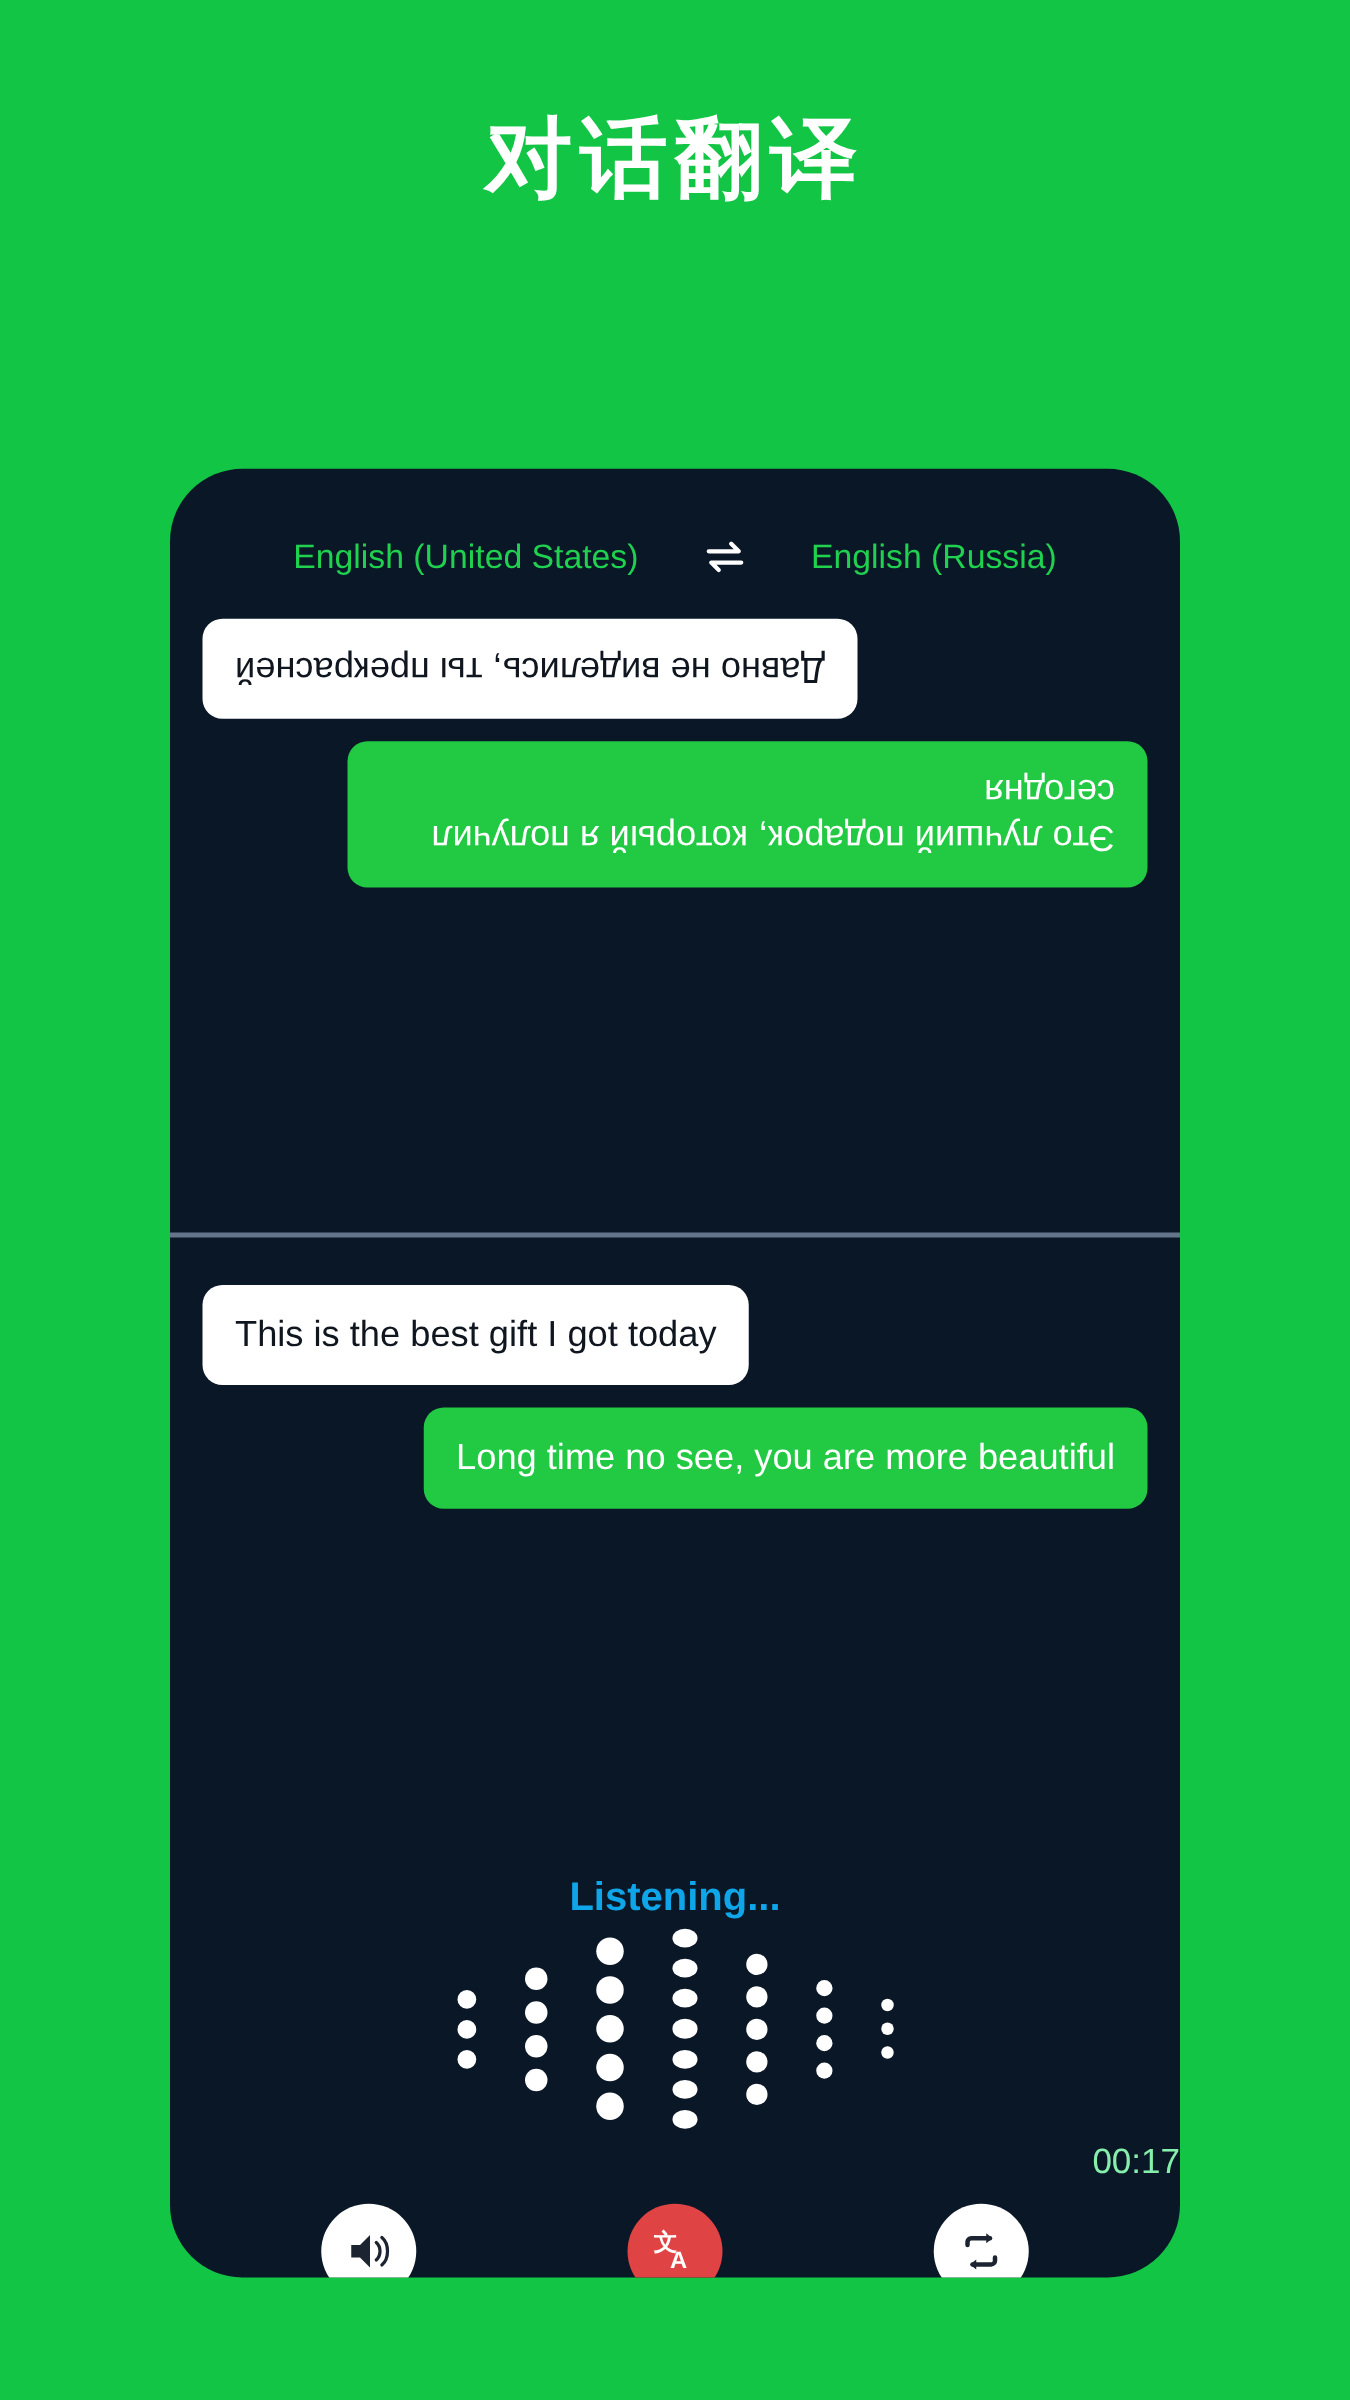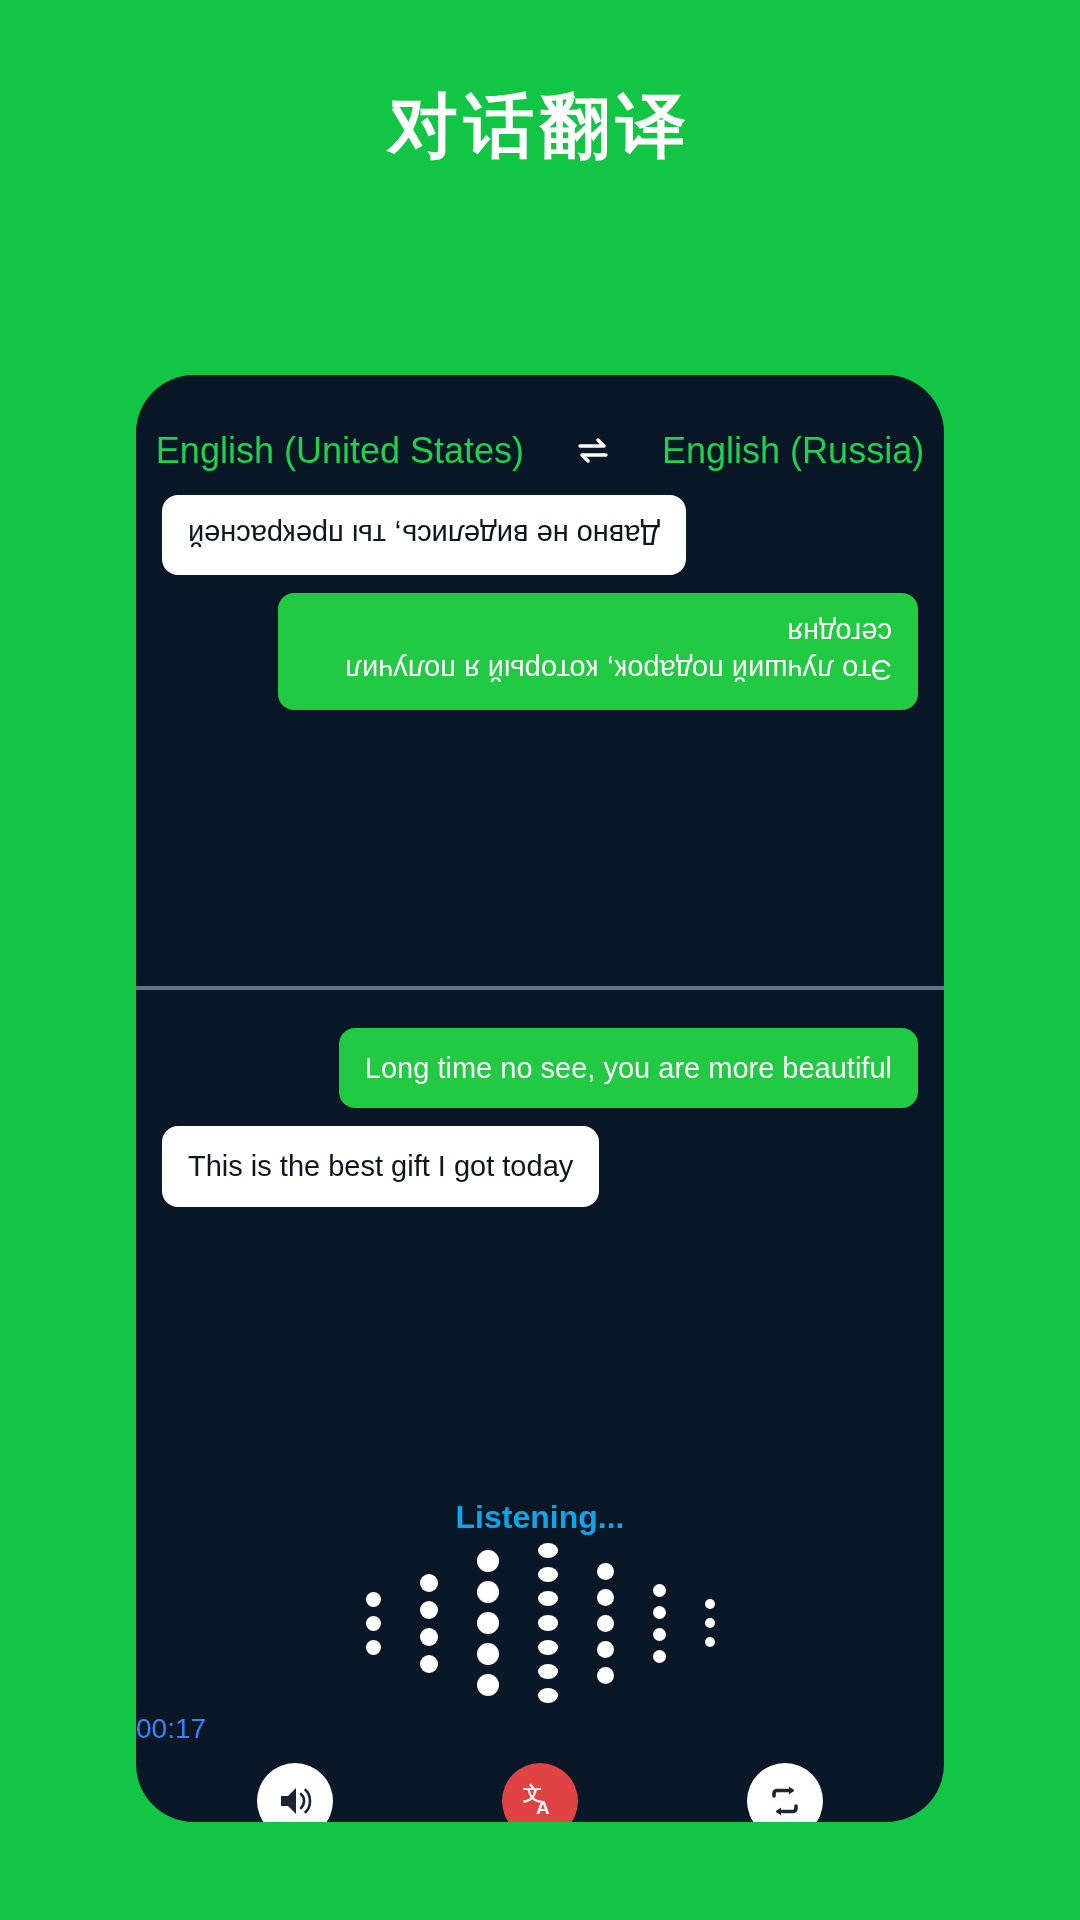--- a/index.html
+++ b/index.html
@@ -48,21 +48,21 @@
     top: 55px;
     left: 0;
     width: 808px;
     display: flex;
     align-items: center;
     justify-content: center;
     gap: 52px;
   }
   .lang-label {
     color: #1fd14f;
-    font-size: 36px;
+    font-size: 27px;
     white-space: nowrap;
     text-align: right;
   }
   .swap-icon {
     width: 34px;
     height: 30px;
     display: flex;
     align-items: center;
     justify-content: center;
     color: #ffffff;
@@ -155,22 +155,22 @@
     background: #ffffff;
     border-radius: 50%;
   }
 
   
   .timer {
     position: absolute;
     left: 0;
     top: 1338px;
     width: 808px;
-    text-align: left;
-    color: #3b82f6;
+    text-align: right;
+    color: #86efac;
     font-size: 28px;
   }
 
   
   .controls {
     position: absolute;
     left: 0;
     top: 1388px;
     width: 808px;
     display: flex;
@@ -221,25 +221,25 @@
       <div class="bubble green" style="background: rgb(34, 201, 67);">Это лучший подарок, который я получил сегодня</div>
     </div>
     <div class="bubble-row right">
       <div class="bubble white" style="background: rgb(255, 255, 255);">Давно не виделись, ты прекрасней</div>
     </div>
   </div>
 
   <div class="divider"></div>
 
   <div class="pane pane-bottom">
+    <div class="bubble-row left">
+      <div class="bubble white" style="background: rgb(255, 255, 255);">This is the best gift I got today</div>
+    </div>
     <div class="bubble-row right">
       <div class="bubble green" style="background: rgb(34, 201, 67);">Long time no see, you are more beautiful</div>
-    </div>
-    <div class="bubble-row left">
-      <div class="bubble white" style="background: rgb(255, 255, 255);">This is the best gift I got today</div>
     </div>
   </div>
 
   <div class="listening-label">Listening...</div>
 
   <div class="waveform" id="waveform">
       <div class="wave-col">
         <div class="wave-dot" style="width: 15px; height: 15px; background: rgb(255, 255, 255);"></div>
         <div class="wave-dot" style="width: 15px; height: 15px; background: rgb(255, 255, 255);"></div>
         <div class="wave-dot" style="width: 15px; height: 15px; background: rgb(255, 255, 255);"></div>

